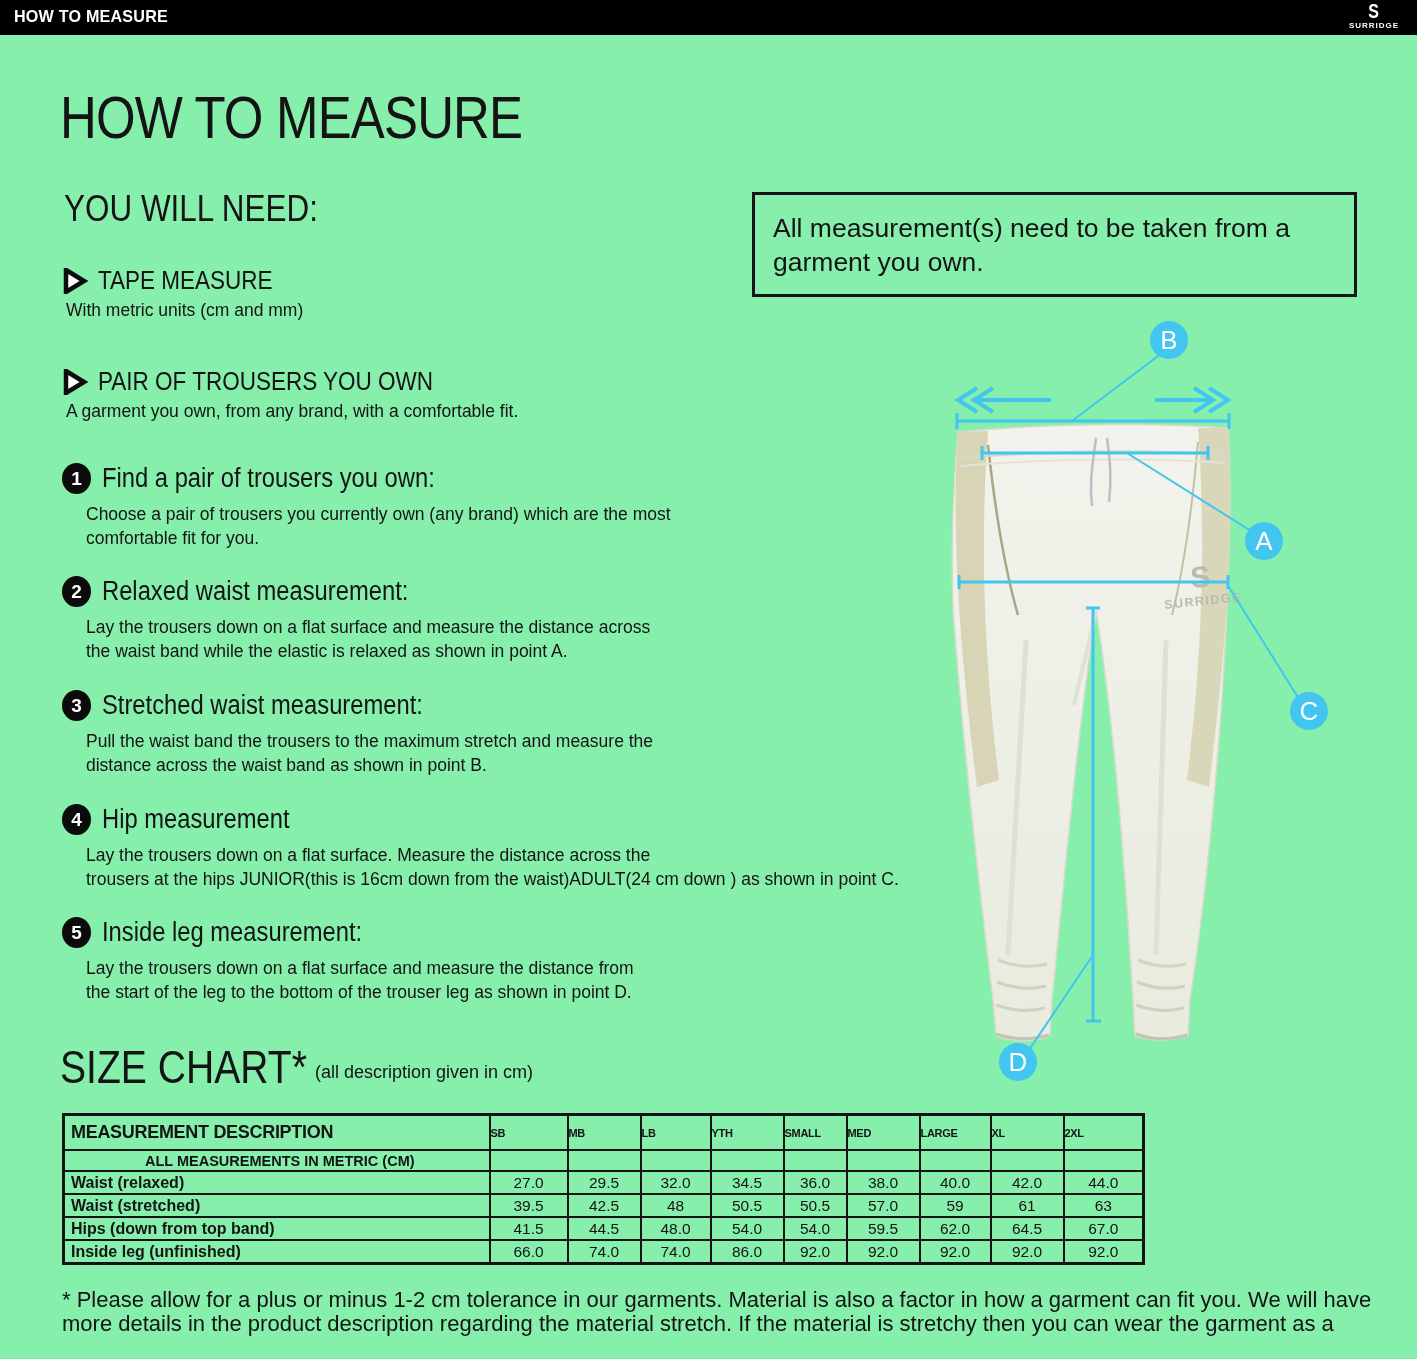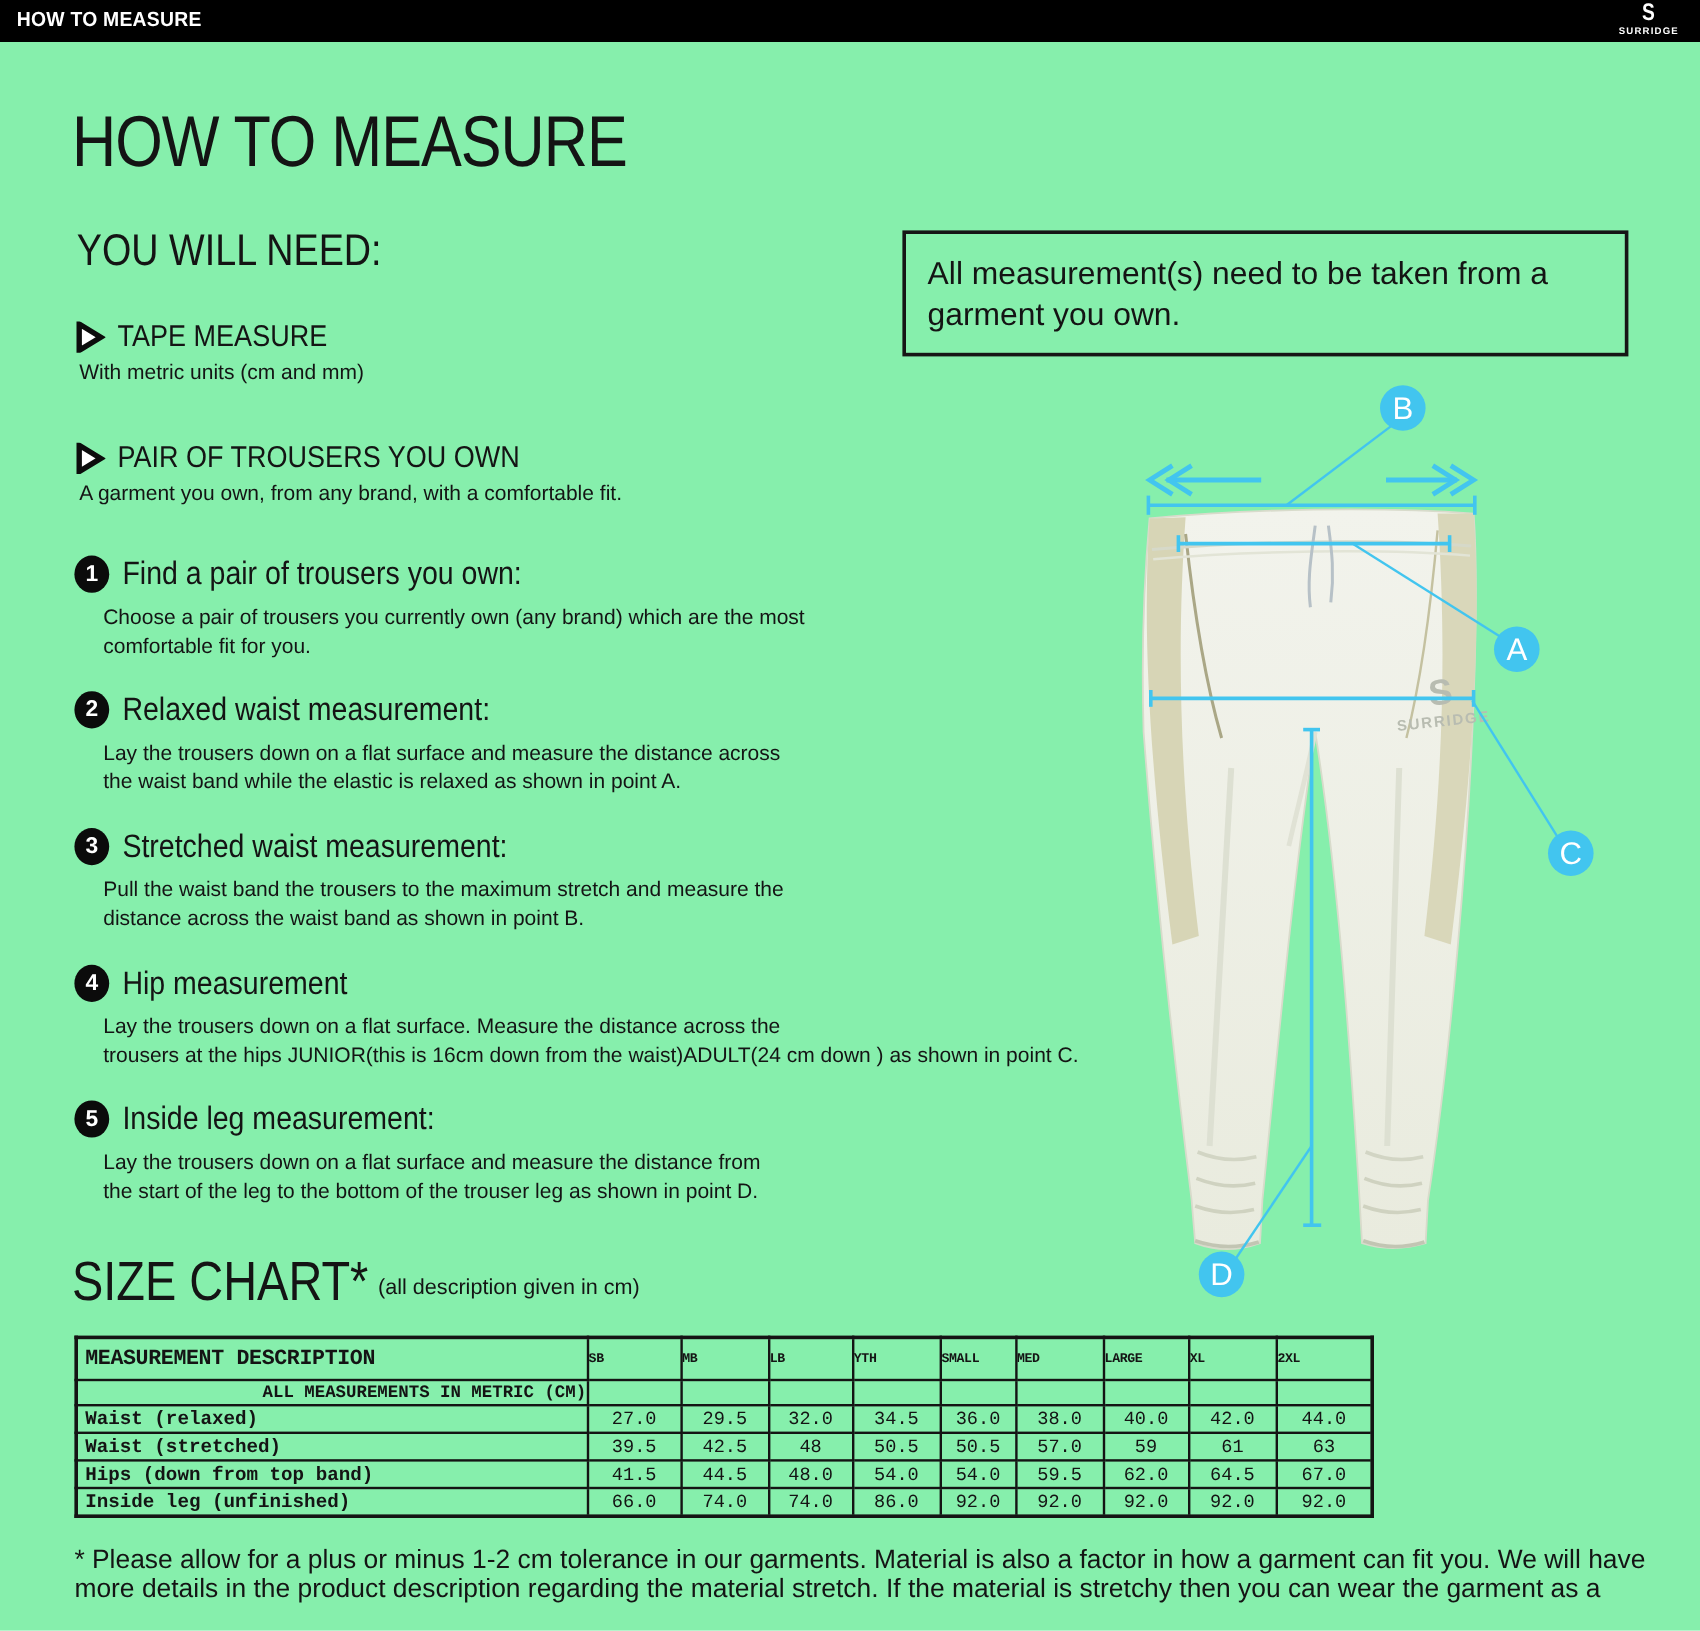--- a/index.html
+++ b/index.html
@@ -46,24 +46,24 @@
   .step-body{margin-top:9px;font-size:17.5px;line-height:23.5px;}
   .step-body span{display:block;white-space:nowrap;margin-left:24px;}
 
   
   .diagram{position:absolute;left:920px;top:310px;width:470px;height:800px;}
 
   
   .size-table{position:absolute;left:62px;top:1113px;border-collapse:collapse;table-layout:fixed;
         border:3px solid #141414;}
   .size-table td,.size-table th{border:2px solid #141414;padding:0;vertical-align:middle;
-        font-family:Liberation Mono, monospace;}
+        font-family:Liberation Sans, sans-serif;}
   .size-table th{height:33px;font-size:11px;font-weight:700;text-align:left;letter-spacing:-.3px;}
   .size-table th.desc{text-align:left;padding-left:6px;font-size:18px;}
-  .size-table .metric td{height:19px;font-size:14.5px;font-weight:700;text-align:right;padding-left:6px;}
+  .size-table .metric td{height:19px;font-size:14.5px;font-weight:700;text-align:center;padding-left:6px;}
   .size-table .data td{height:21px;font-size:15.5px;text-align:center;}
   .size-table .data td.lbl{text-align:left;padding-left:6px;font-weight:700;font-size:16px;}
 
   
   .footnote{position:absolute;left:62px;top:1288px;font-size:22px;line-height:24px;}
   .footnote span{display:block;white-space:nowrap;}
 </style>
 </head>
 <body>
 

